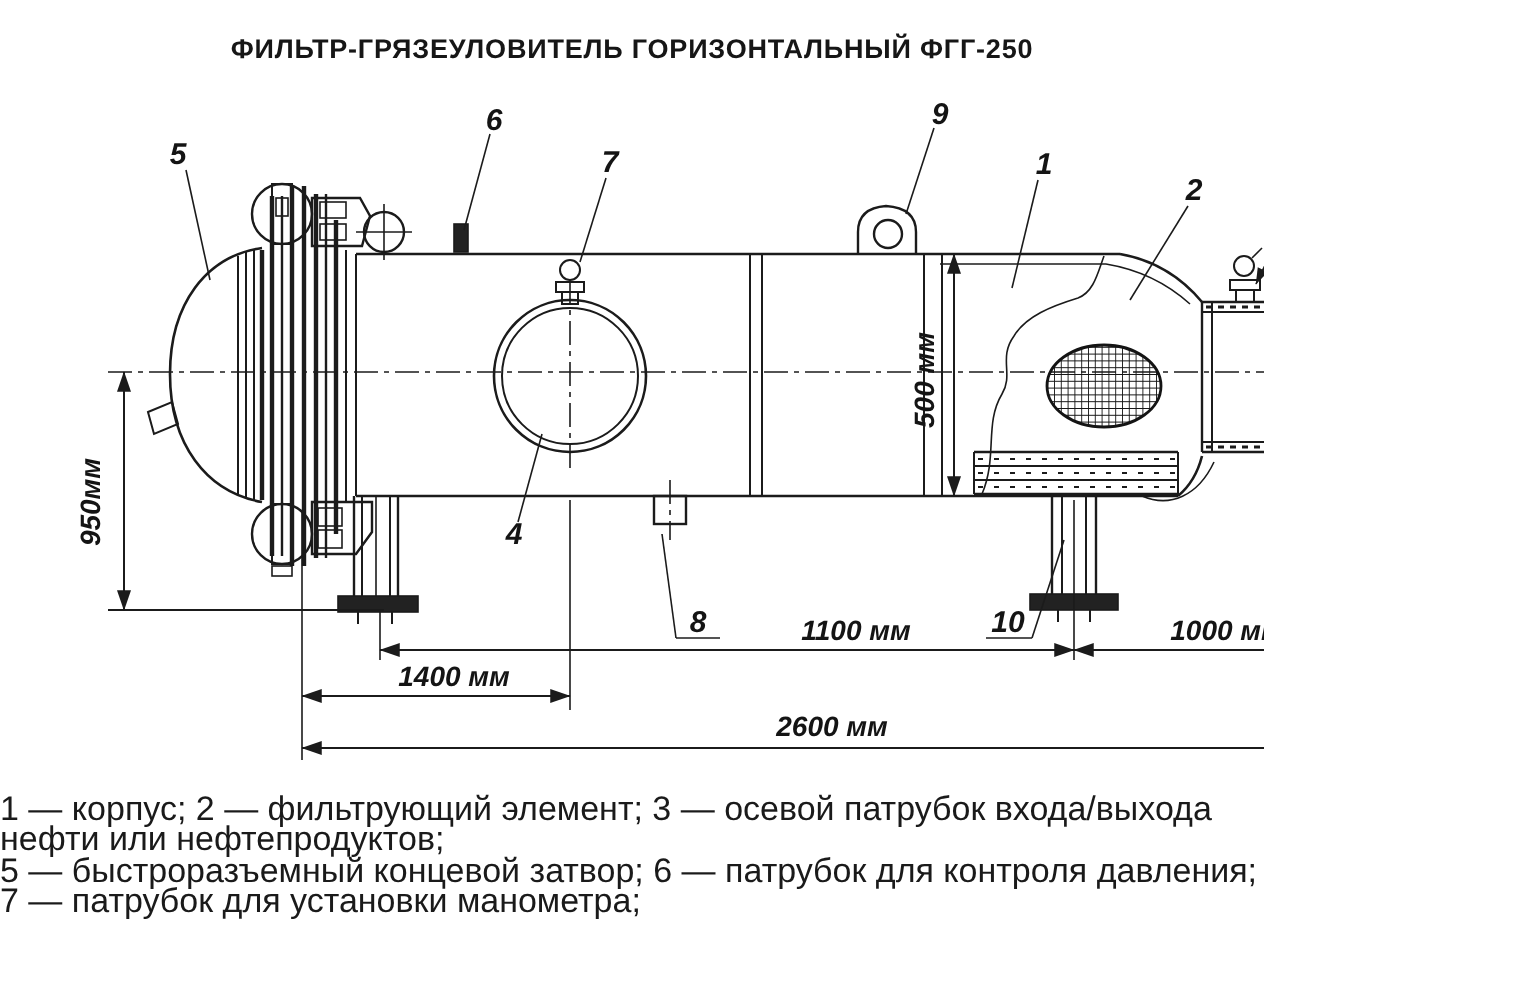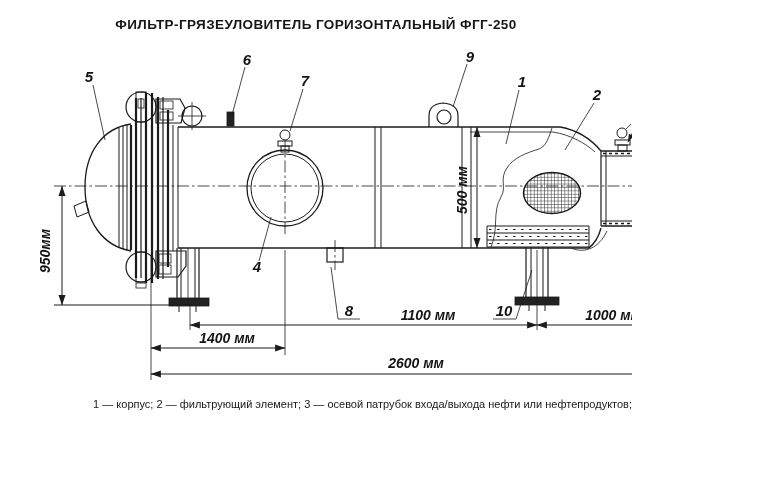--- a/index.html
+++ b/index.html
@@ -1,21 +1,21 @@
 <!DOCTYPE html>
 <html><head>
 <meta charset="utf-8">
 <style>
   html,body{margin:0;padding:0;background:#ffffff;}
   .stage{position:relative;width:632px;height:496px;background:#ffffff;overflow:hidden;
          font-family:"Liberation Sans",sans-serif;color:#111;}
   .title{position:absolute;top:17px;left:0;right:0;text-align:center;
          font-size:13.5px;font-weight:bold;letter-spacing:.4px;color:#161616;}
-  .legend{position:absolute;top:397px;left:0;right:0;text-align:right;
-          font-size:11px;line-height:15.4px;color:#1a1a1a;}
+  .legend{position:absolute;top:397px;left:0;right:0;text-align:left;
+          font-size:17px;line-height:15.4px;color:#1a1a1a;}
   svg{position:absolute;top:0;left:0;}
   .ln{stroke:#1b1b1b;fill:none;}
   .w13{stroke-width:1.3;} .w12{stroke-width:1.2;} .w1{stroke-width:1;} .w08{stroke-width:.8;}
   .cl{stroke:#1b1b1b;stroke-width:.8;stroke-dasharray:12 3 2.5 3;fill:none;}
   .dimln{stroke:#1b1b1b;stroke-width:1;fill:none;}
   .ext{stroke:#1b1b1b;stroke-width:.8;fill:none;}
   .hatch{stroke:#1b1b1b;stroke-width:1;stroke-dasharray:2.5 5.5;fill:none;}
   .dashed{stroke:#1b1b1b;stroke-width:1.6;stroke-dasharray:3 3;fill:none;}
   .solidfill{fill:#222;stroke:#1b1b1b;stroke-width:.8;}
   text.dim{font-family:"Liberation Sans",sans-serif;font-style:italic;font-weight:bold;
@@ -270,15 +270,16 @@
     </g>
     <g>
       <line class="ext" x1="516" y1="319" x2="532" y2="270"></line>
       <line class="ext" x1="493" y1="319" x2="516" y2="319"></line>
       <text class="co" x="504" y="316" text-anchor="middle">10</text>
     </g>
   </svg>
 
   <div class="legend">
     <div>1 — корпус; 2 — фильтрующий элемент; 3 — осевой патрубок входа/выхода нефти или нефтепродуктов;</div>
+    <div>5 — быстроразъемный концевой затвор; 6 — патрубок для контроля давления; 7 — патрубок для установки манометра;</div>
   </div>
 
 </div>
 
 </body></html>

